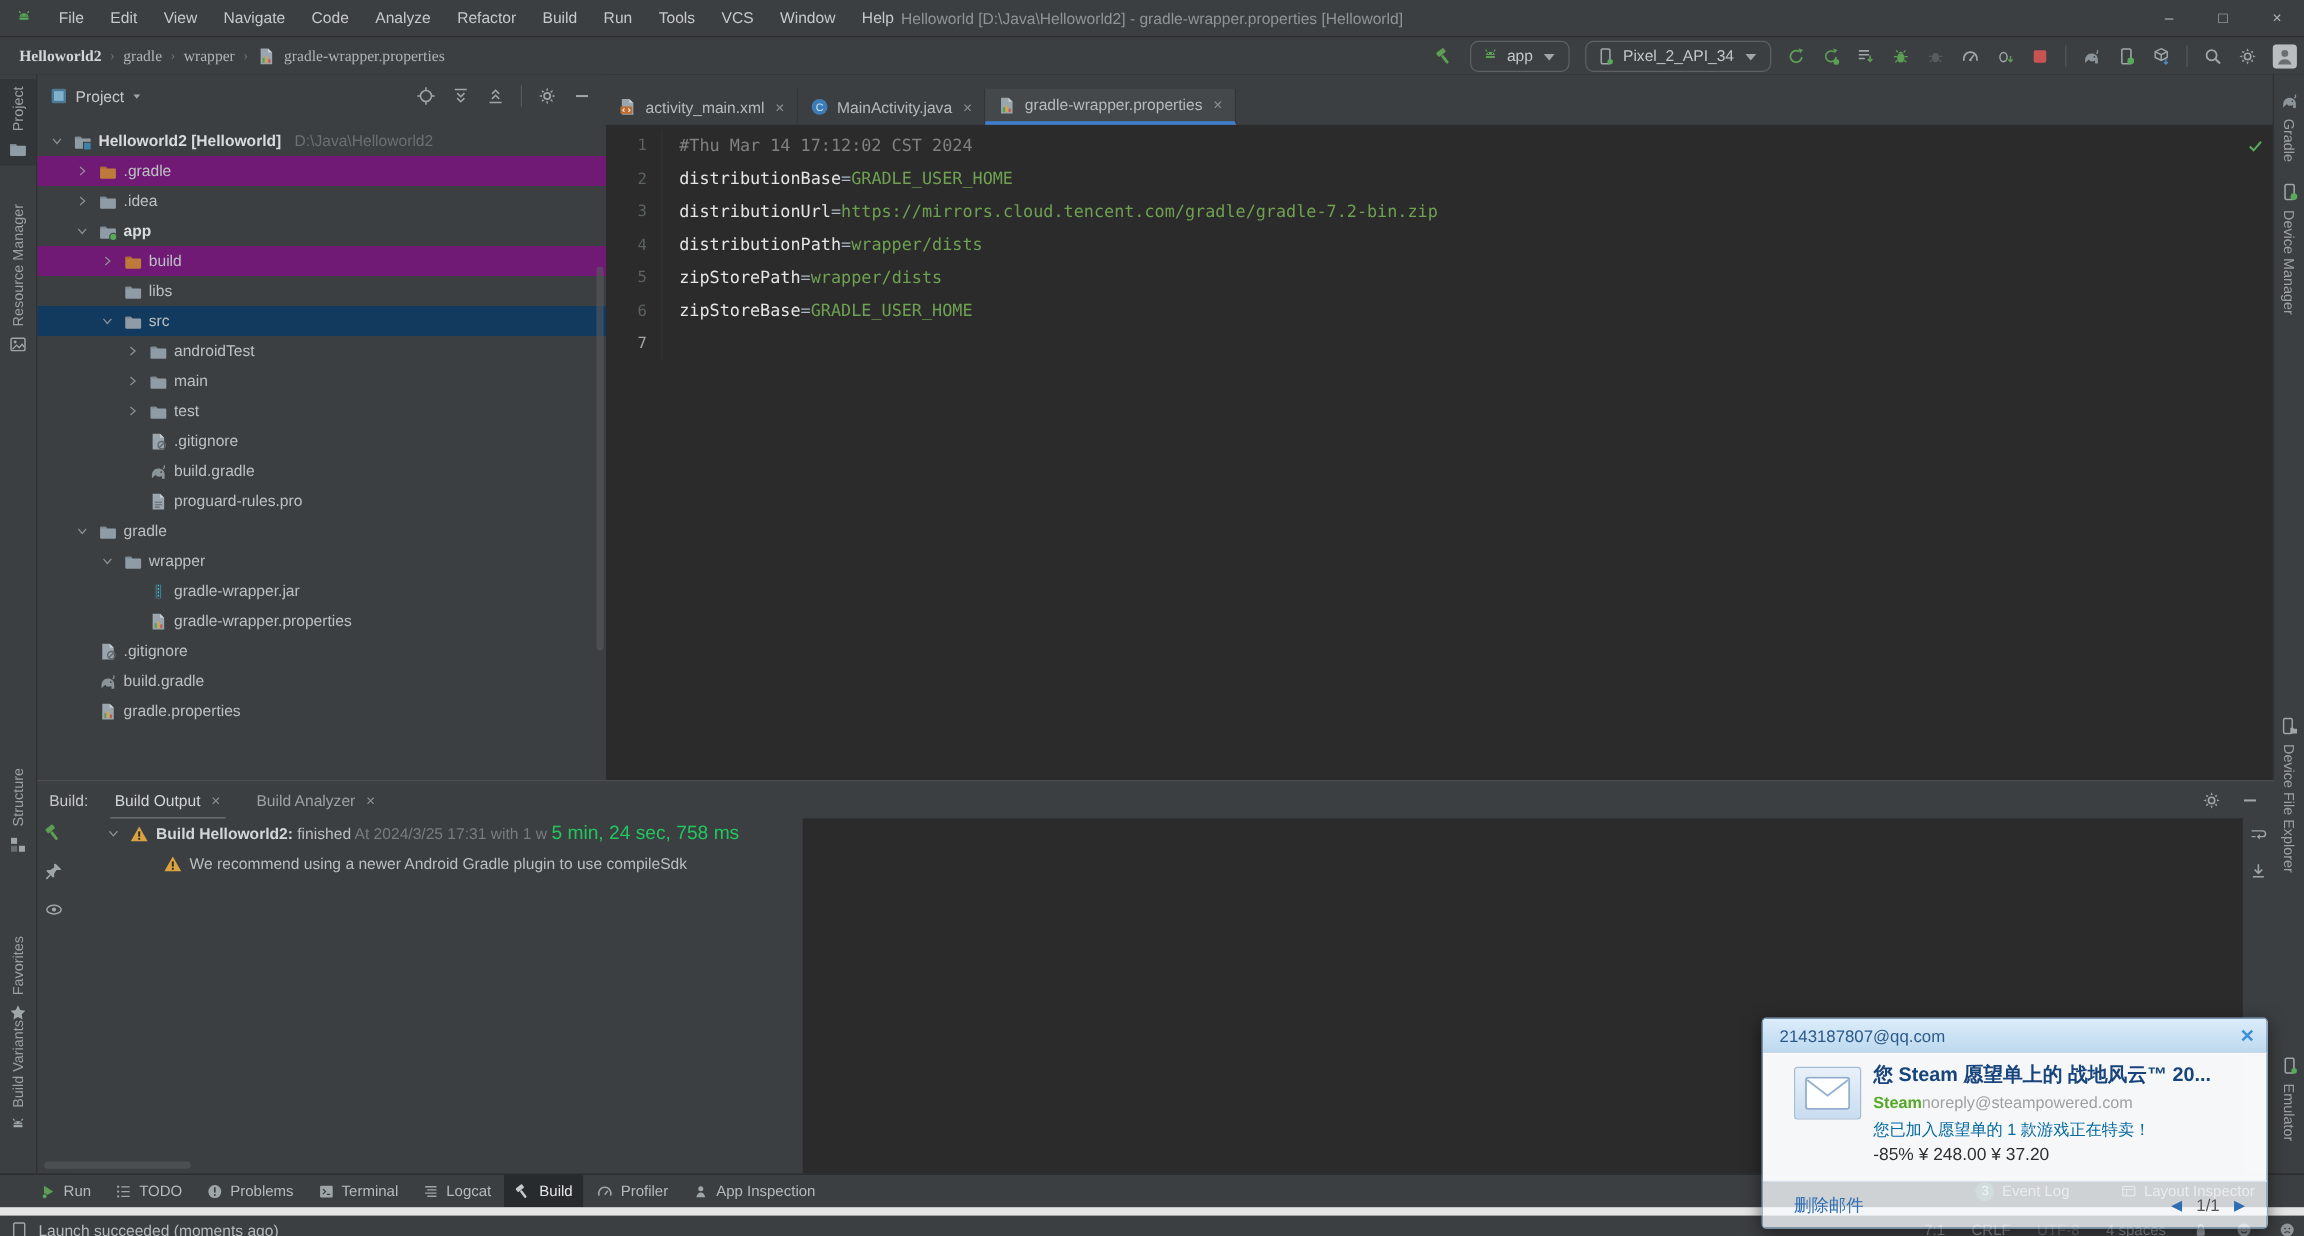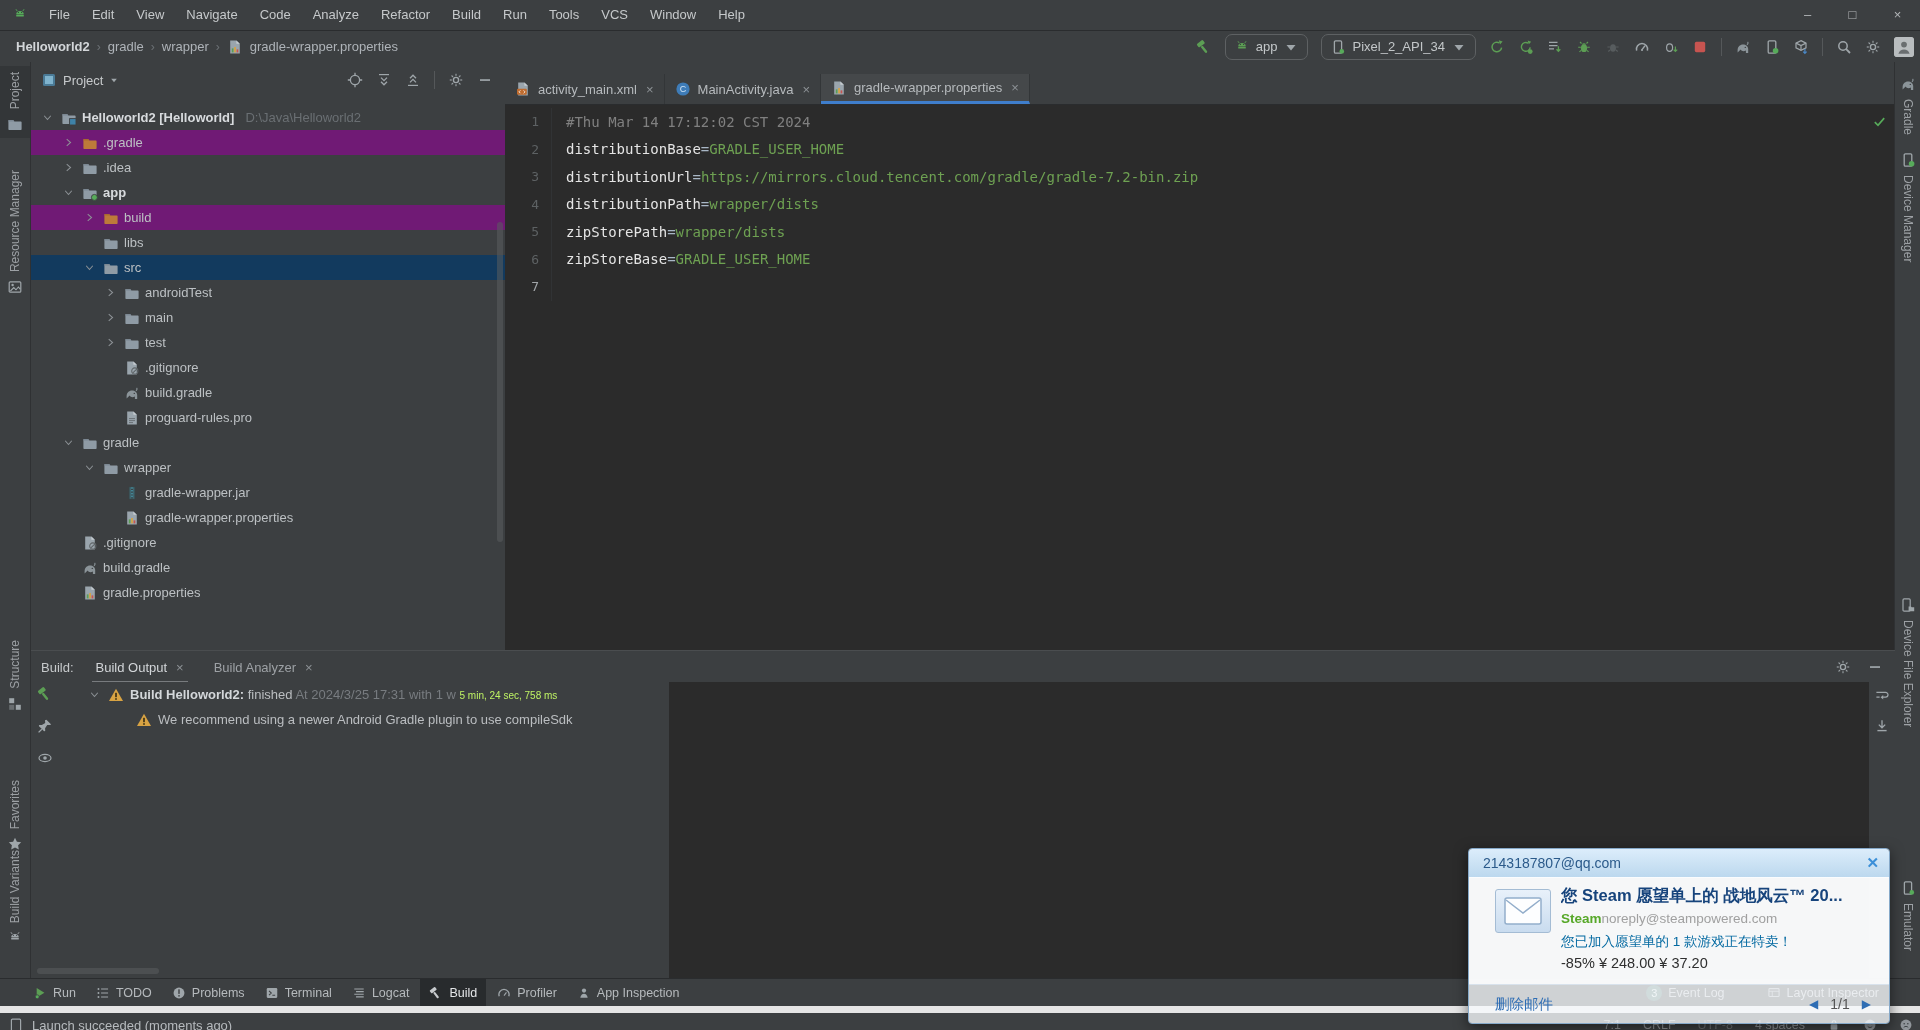--- a/index.html
+++ b/index.html
@@ -11,21 +11,21 @@
   
   #titlebar{position:absolute;left:0;top:0;width:1920px;height:30px;background:#3c3f41;border-bottom:1px solid #2a2c2e;display:flex;align-items:center;}
   #app-logo{margin:0 10px 0 12px}
   #menubar{display:flex;height:30px;align-items:center;}
   .menu-item{padding:0 11px;line-height:30px;color:#c6c9cb;cursor:default;}
   #win-title{position:absolute;left:0;right:0;text-align:center;color:#8f9498;pointer-events:none;}
   #win-controls{position:absolute;right:0;top:0;display:flex;height:30px;}
   .win-btn{width:45px;text-align:center;line-height:30px;color:#b3b6b8;font-size:13px;}
   
   #navbar{position:absolute;left:0;top:31px;width:1920px;height:31px;background:#3c3f41;border-bottom:1px solid #2a2c2e;}
-  #breadcrumb{position:absolute;left:16px;top:0;height:31px;display:flex;align-items:center;gap:7px;}
+  #breadcrumb{position:absolute;left:16px;top:0;height:31px;display:flex;align-items:center;gap:7px;font-family:Liberation Serif, serif;}
   .bc-root{font-weight:bold;color:#d3d6d9}.bc-sep{color:#6b7074;font-size:12px}.bc-item{color:#aeb3b8}
   #toolbar-right{position:absolute;right:6px;top:0;height:31px;display:flex;align-items:center;gap:13px;}
   .combo{display:flex;align-items:center;gap:6px;height:24px;padding:0 8px;border:1px solid #5e6163;border-radius:7px;color:#c3c7c9;}
   .tsep{width:1px;height:18px;background:#55585a;}
   .avatar-box{width:20px;height:20px;border-radius:3px;overflow:hidden;background:#b9bdbf;}
   
   #left-strip{position:absolute;left:0;top:62px;width:30px;height:916px;background:#3c3f41;border-right:1px solid #2f3133;}
   #right-strip{position:absolute;right:0;top:62px;width:25px;height:916px;background:#3c3f41;border-left:1px solid #2f3133;}
   .strip-tab{position:absolute;left:0;width:100%;display:flex;flex-direction:column;align-items:center;gap:7px;color:#9da1a5;font-size:12px;}
   .strip-tab.active{background:#333638;padding:6px 0;}
@@ -63,21 +63,21 @@
   #build-panel{position:absolute;left:31px;top:650px;width:1864px;height:328px;background:#3c3f41;}
   #build-header{position:absolute;left:0;top:0;right:0;height:32px;border-top:1px solid #4a4d4f;display:flex;align-items:center;padding-left:10px;gap:18px;}
   #build-label{color:#c6c9cb}
   .btab{display:flex;align-items:center;gap:7px;color:#9da1a5;height:32px;padding:0 4px;}
   .btab.active{color:#d3d6d9;box-shadow:inset 0 -2px 0 #787b7e;}
   #bh-icons{margin-left:auto;display:flex;gap:16px;padding-right:12px;}
   #build-gutter{position:absolute;left:0;top:32px;width:28px;bottom:0;display:flex;flex-direction:column;align-items:center;gap:16px;padding-top:4px;}
   #build-tree{position:absolute;left:28px;top:32px;width:610px;bottom:0;background:#3c3f41;}
   .brow{height:25px;display:flex;align-items:center;gap:6px;white-space:nowrap;}
   .brow .tarrow{width:15px}
-  .bseg-bold{font-weight:bold;color:#d4d7da}.bseg-normal{color:#bbbec1}.bseg-dim{color:#787c80}.bseg-dimsmall{color:#bef264;font-size:10px}
+  .bseg-bold{font-weight:bold;color:#d4d7da}.bseg-normal{color:#bbbec1}.bseg-dim{color:#787c80}.bseg-dimsmall{color:#22c55e;font-size:16px}
   #build-hscroll{position:absolute;left:6px;bottom:4px;width:122px;height:6px;background:#5a5d5f;opacity:.55;border-radius:3px;}
   #build-output{position:absolute;left:638px;top:32px;right:26px;bottom:0;background:#2b2b2b;}
   #build-right-strip{position:absolute;right:0;top:32px;width:26px;bottom:0;display:flex;flex-direction:column;align-items:center;gap:14px;padding-top:6px;}
   
   #bottom-bar{position:absolute;left:0;top:978px;width:1920px;height:27px;background:#3c3f41;border-top:1px solid #2a2c2e;}
   #bb-left{position:absolute;left:24px;top:0;height:27px;display:flex;align-items:center;gap:2px;}
   .bb-item{display:flex;align-items:center;gap:6px;padding:0 9px;height:27px;color:#b6babd;font-size:12.5px;}
   .bb-item.active{background:#282b2d;color:#e4e6e8;}
   .bb-item .ic{width:14px;height:14px}
   #bb-right{position:absolute;right:32px;top:0;height:27px;display:flex;align-items:center;gap:24px;}
@@ -131,20 +131,21 @@
         <span class="menu-item">Code</span>
         <span class="menu-item">Analyze</span>
         <span class="menu-item">Refactor</span>
         <span class="menu-item">Build</span>
         <span class="menu-item">Run</span>
         <span class="menu-item">Tools</span>
         <span class="menu-item">VCS</span>
         <span class="menu-item">Window</span>
         <span class="menu-item">Help</span>
       </nav>
+    <div id="win-title">Helloworld [D:\Java\Helloworld2] - gradle-wrapper.properties [Helloworld]</div>
     <div id="win-controls">
         <span class="win-btn">–</span>
         <span class="win-btn">□</span>
         <span class="win-btn">×</span>
       </div>
   </div>
 
   <div id="navbar">
     <div id="breadcrumb">
         <span class="bc-root">Helloworld2</span>

